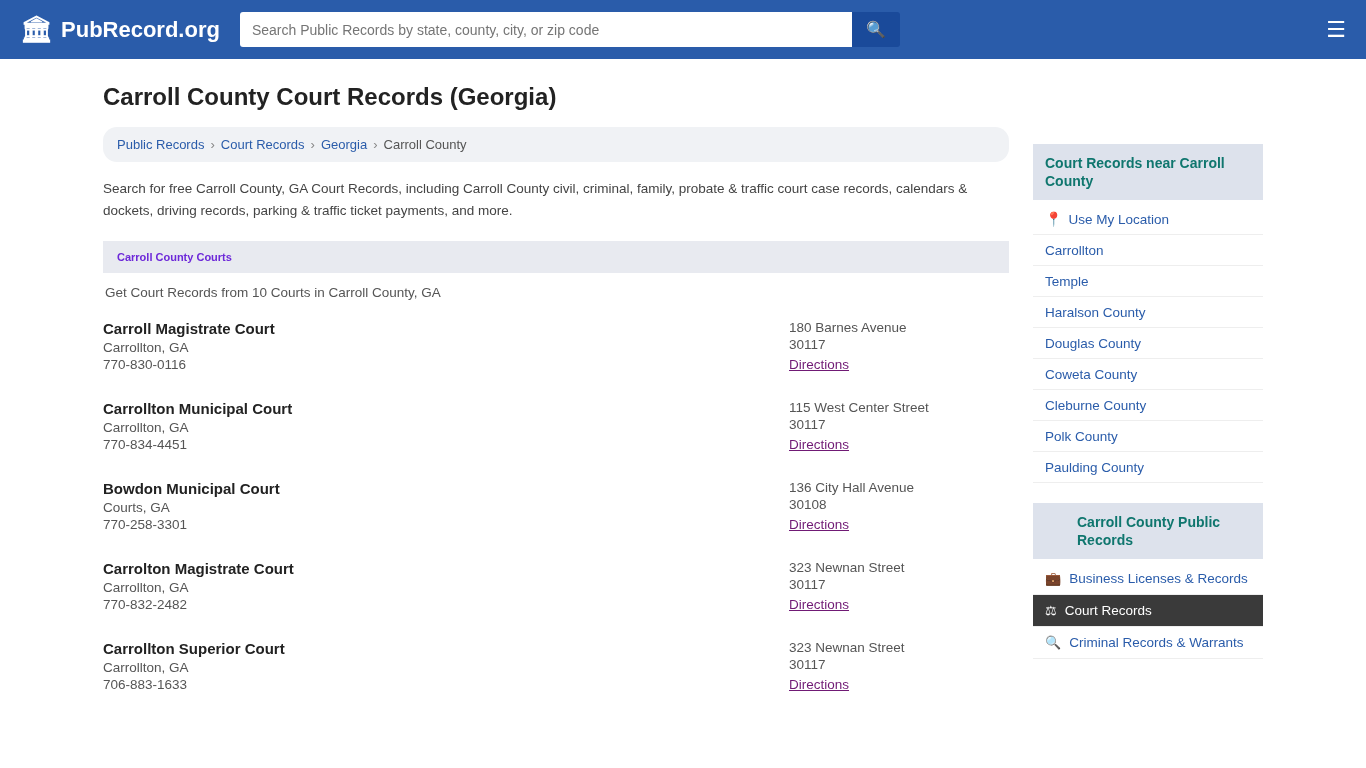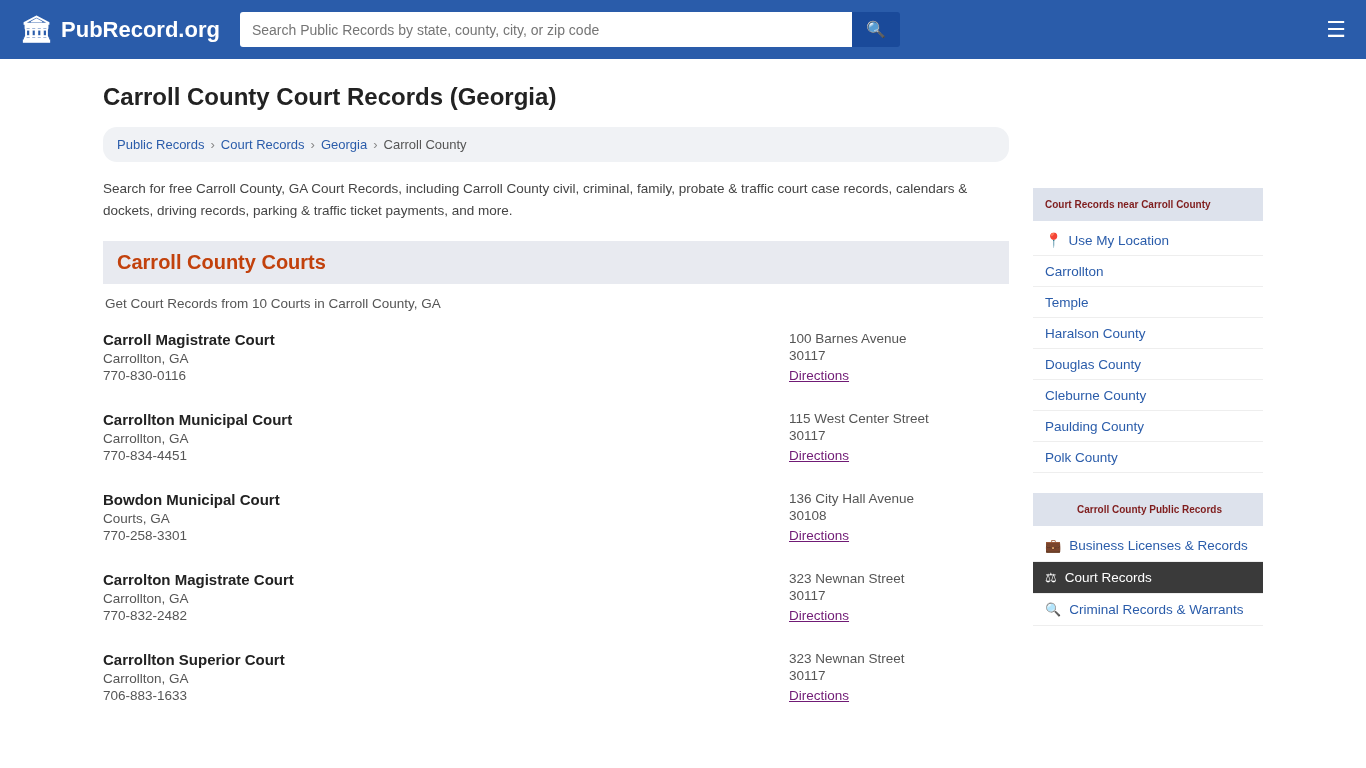--- a/index.html
+++ b/index.html
@@ -110,22 +110,22 @@
       color: #444;
       line-height: 1.6;
       margin-bottom: 20px;
     }
 
     
     .section-header {
       background: #e8eaf0;
       padding: 10px 14px;
       font-weight: bold;
-      font-size: 20px;
-      color: #c2410c;
+      font-size: 11px;
+      color: #6d28d9;
       margin-bottom: 12px;
     }
 
     .courts-desc {
       font-size: 13.5px;
       color: #555;
       margin-bottom: 20px;
       padding: 0 2px;
     }
 
@@ -176,22 +176,22 @@
     
     .sidebar {
       width: 230px;
       flex-shrink: 0;
     }
 
     .sidebar-section-title {
       background: #dde2ec;
       padding: 10px 12px;
       font-weight: bold;
-      font-size: 10px;
-      color: #7f1d1d;
+      font-size: 14px;
+      color: #0f766e;
       margin-bottom: 4px;
       line-height: 1.3;
     }
 
     .sidebar-list {
       list-style: none;
       margin-bottom: 20px;
     }
     .sidebar-list li {
       padding: 7px 12px;
@@ -284,21 +284,21 @@
     <p class="courts-desc">Get Court Records from 10 Courts in Carroll County, GA</p>
 
     <div id="courts-list">
         <div class="court-entry">
       <div class="court-info">
         <div class="court-name">Carroll Magistrate Court</div>
         <div class="court-location">Carrollton, GA</div>
         <div class="court-phone">770-830-0116</div>
       </div>
       <div class="court-address">
-        <div class="addr-line">100 Barnes Avenue</div>
+        <div class="addr-line">180 Barnes Avenue</div>
         <div class="addr-zip">30117</div>
         <a class="directions-link" href="#">Directions</a>
       </div>
     </div>
         <div class="court-entry">
       <div class="court-info">
         <div class="court-name">Carrollton Municipal Court</div>
         <div class="court-location">Carrollton, GA</div>
         <div class="court-phone">770-834-4451</div>
       </div>
@@ -352,23 +352,24 @@
     <ul class="sidebar-list">
       <li class="use-location">
         <span class="location-icon">📍</span>
         <a href="#">Use My Location</a>
       </li>
       <div id="sidebar-nearby-items">
           <li><a href="#">Carrollton</a></li>
           <li><a href="#">Temple</a></li>
           <li><a href="#">Haralson County</a></li>
           <li><a href="#">Douglas County</a></li>
+          <li><a href="#">Coweta County</a></li>
           <li><a href="#">Cleburne County</a></li>
+          <li><a href="#">Polk County</a></li>
           <li><a href="#">Paulding County</a></li>
-          <li><a href="#">Polk County</a></li>
         </div>
     </ul>
 
     <div class="sidebar-public-records">
       <div class="sidebar-section-title">Carroll County Public Records</div>
       <div id="sidebar-record-items">
           <div class="sidebar-record-item">
       <span class="record-icon">💼</span>
       <a href="#">Business Licenses &amp; Records</a>
     </div>

